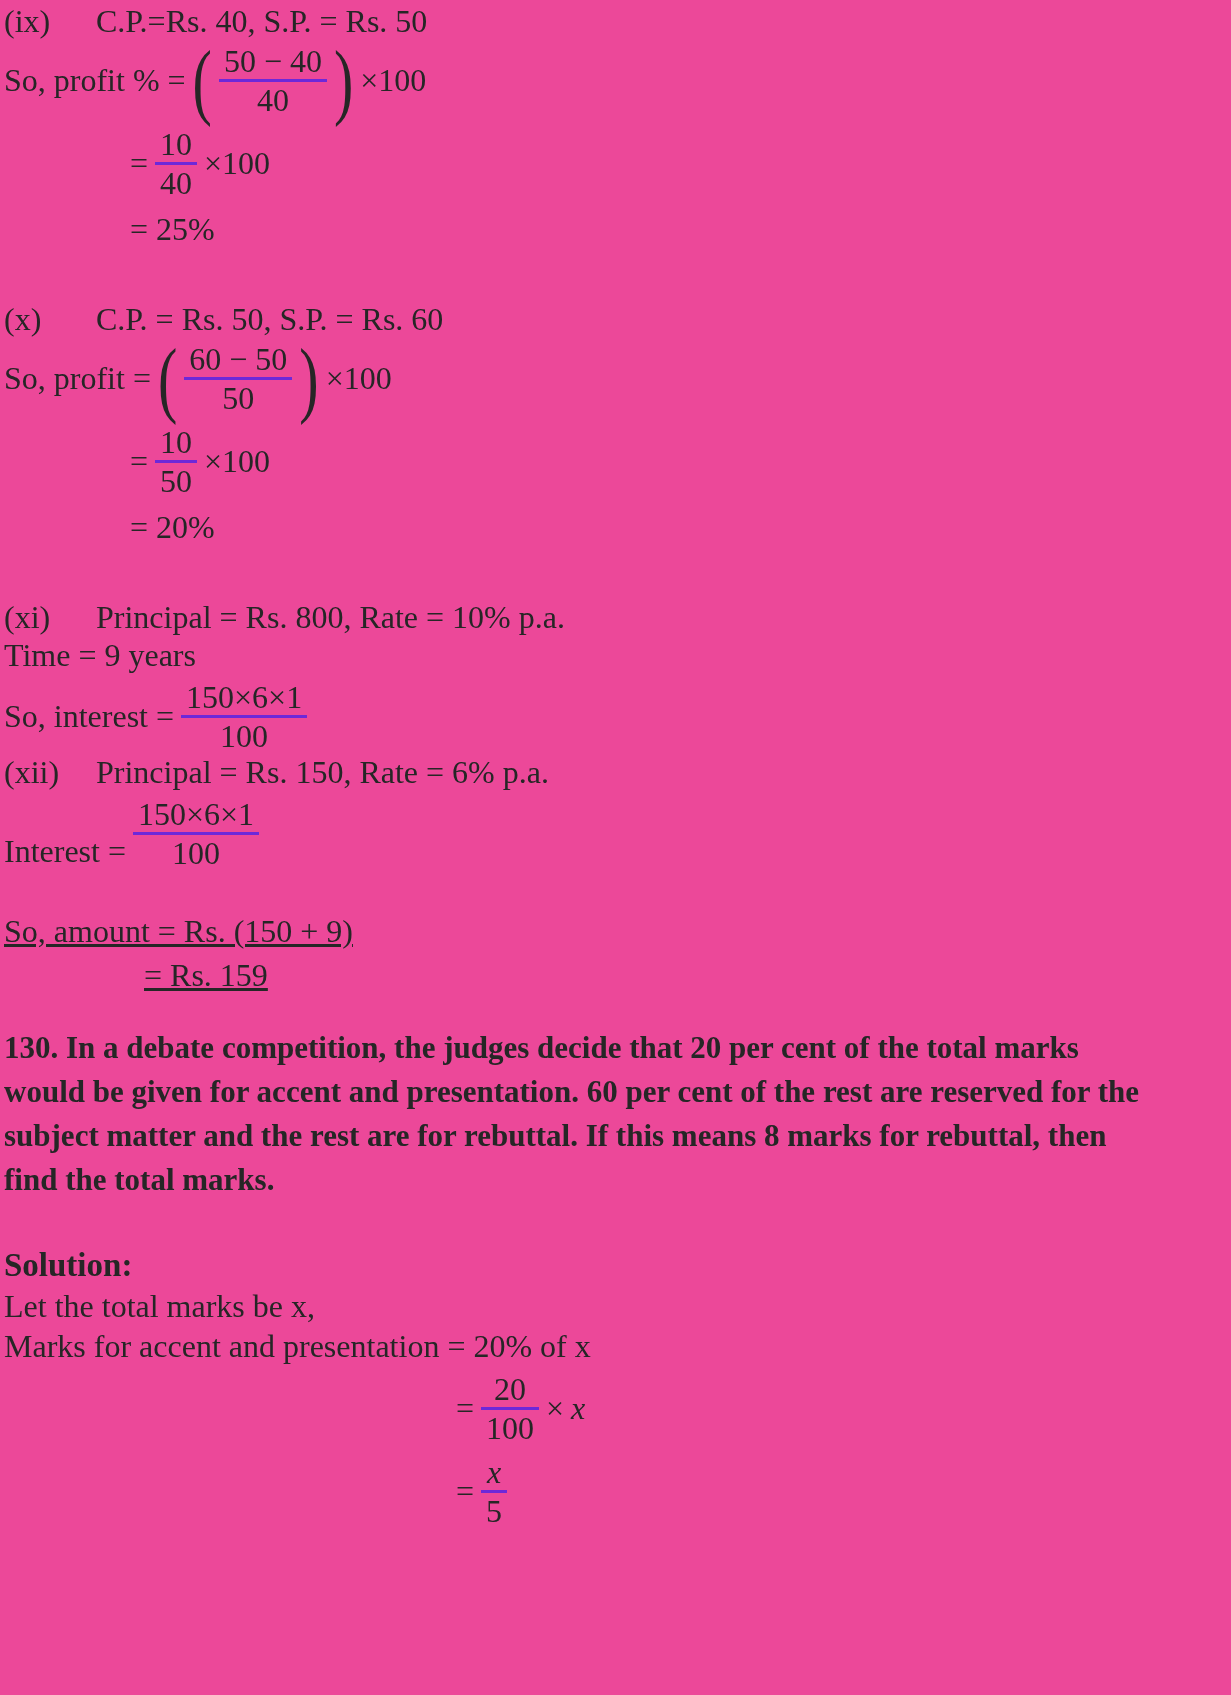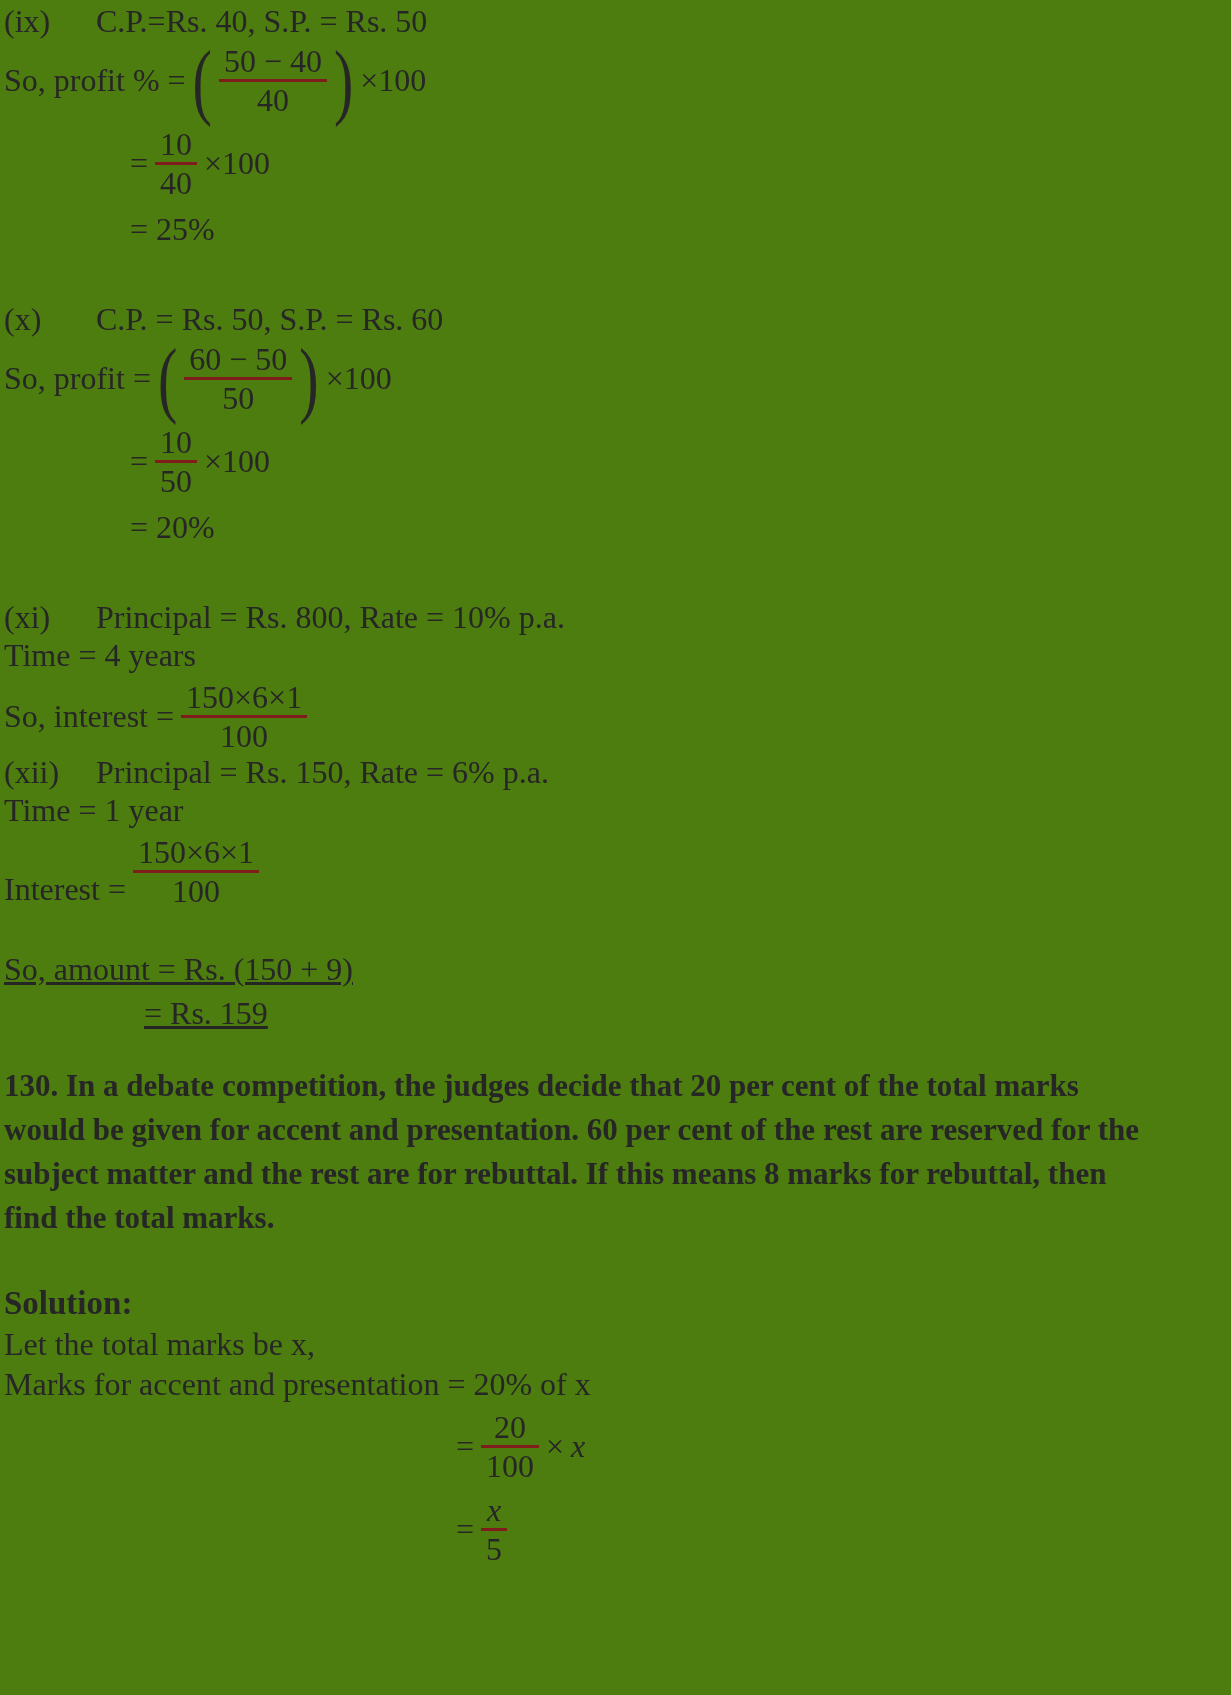--- a/index.html
+++ b/index.html
@@ -1,42 +1,42 @@
 <!DOCTYPE html>
 <html><head>
 <meta charset="utf-8">
 <style>
   html,body { margin:0; padding:0; background:#ffffff; }
   .page {
     position:relative;
     width:1231px;
     height:1695px;
     box-sizing:border-box;
-    background:#4d7c0f;
+    background:#ec4899;
     color:#262626;
     font-family:"Liberation Serif","DejaVu Serif",serif;
     font-size:32px;
     padding:2px 0 0 4px;
     overflow:hidden;
   }
 
   
   .line { line-height:38px; white-space:nowrap; }
 
   
   .part-head { display:flex; line-height:38px; }
   .part-label { flex:0 0 92px; }
 
   
   .eq-row { display:flex; align-items:center; column-gap:7px; white-space:nowrap; }
   .eq-row.baseline { align-items:flex-end; }
 
   
   .frac { display:inline-flex; flex-direction:column; align-items:stretch; text-align:center; }
-  .frac .num { line-height:34px; padding:0 5px 1px 5px; border-bottom:3px solid #7f1d1d; }
+  .frac .num { line-height:34px; padding:0 5px 1px 5px; border-bottom:3px solid #6d28d9; }
   .frac .den { line-height:34px; padding:1px 5px 0 5px; }
 
   
   .paren {
     display:inline-block;
     font-size:58px;
     line-height:58px;
     transform:scaleY(1.45);
     transform-origin:center;
     font-weight:400;
@@ -126,36 +126,35 @@
       <span>×100</span>
     </div>
     <div class="line mt10 indent-step">= 20%</div>
   </section>
 
   <section class="part-sm">
     <div class="part-head">
       <span class="part-label">(xi)</span>
       <span>Principal = Rs. 800, Rate = 10% p.a.</span>
     </div>
-    <div class="line">Time = 4 years</div>
+    <div class="line">Time = 9 years</div>
     <div class="eq-row mt6">
       <span>So, interest =</span>
       <span class="frac">
         <span class="num">150×6×1</span>
         <span class="den">100</span>
       </span>
     </div>
   </section>
 
   <section class="part-md">
     <div class="part-head">
       <span class="part-label">(xii)</span>
       <span>Principal = Rs. 150, Rate = 6% p.a.</span>
     </div>
-    <div class="line">Time = 1 year</div>
     <div class="eq-row baseline mt6">
       <span class="line">Interest =</span>
       <span class="frac">
         <span class="num">150×6×1</span>
         <span class="den">100</span>
       </span>
     </div>
   </section>
 
   <section class="amount-block">

